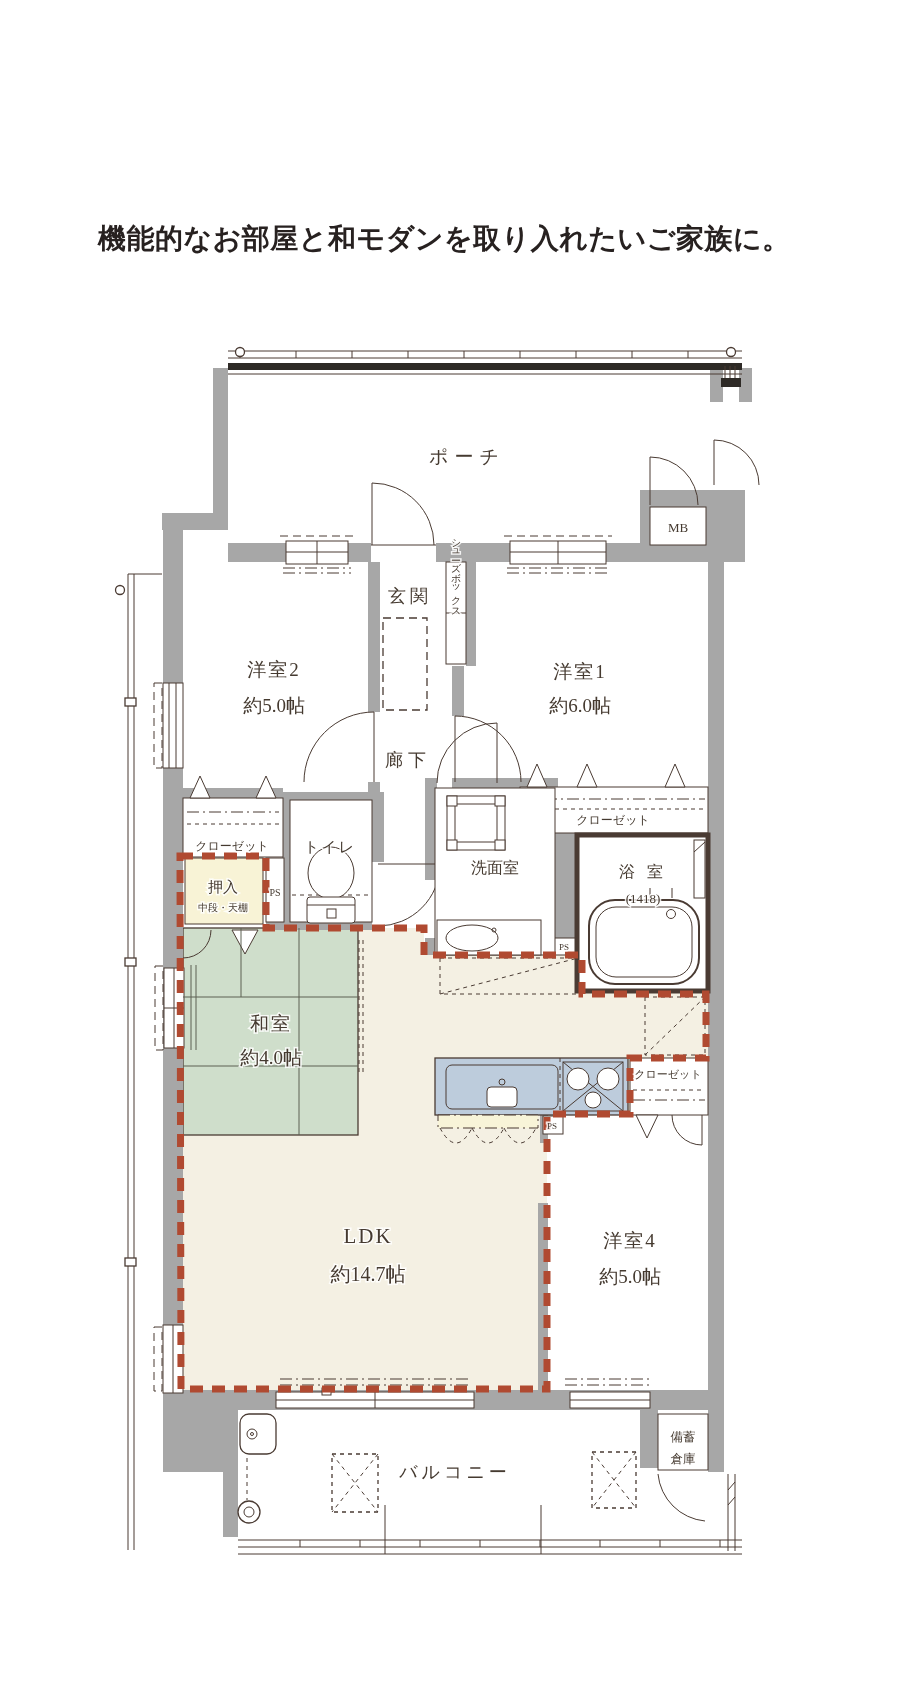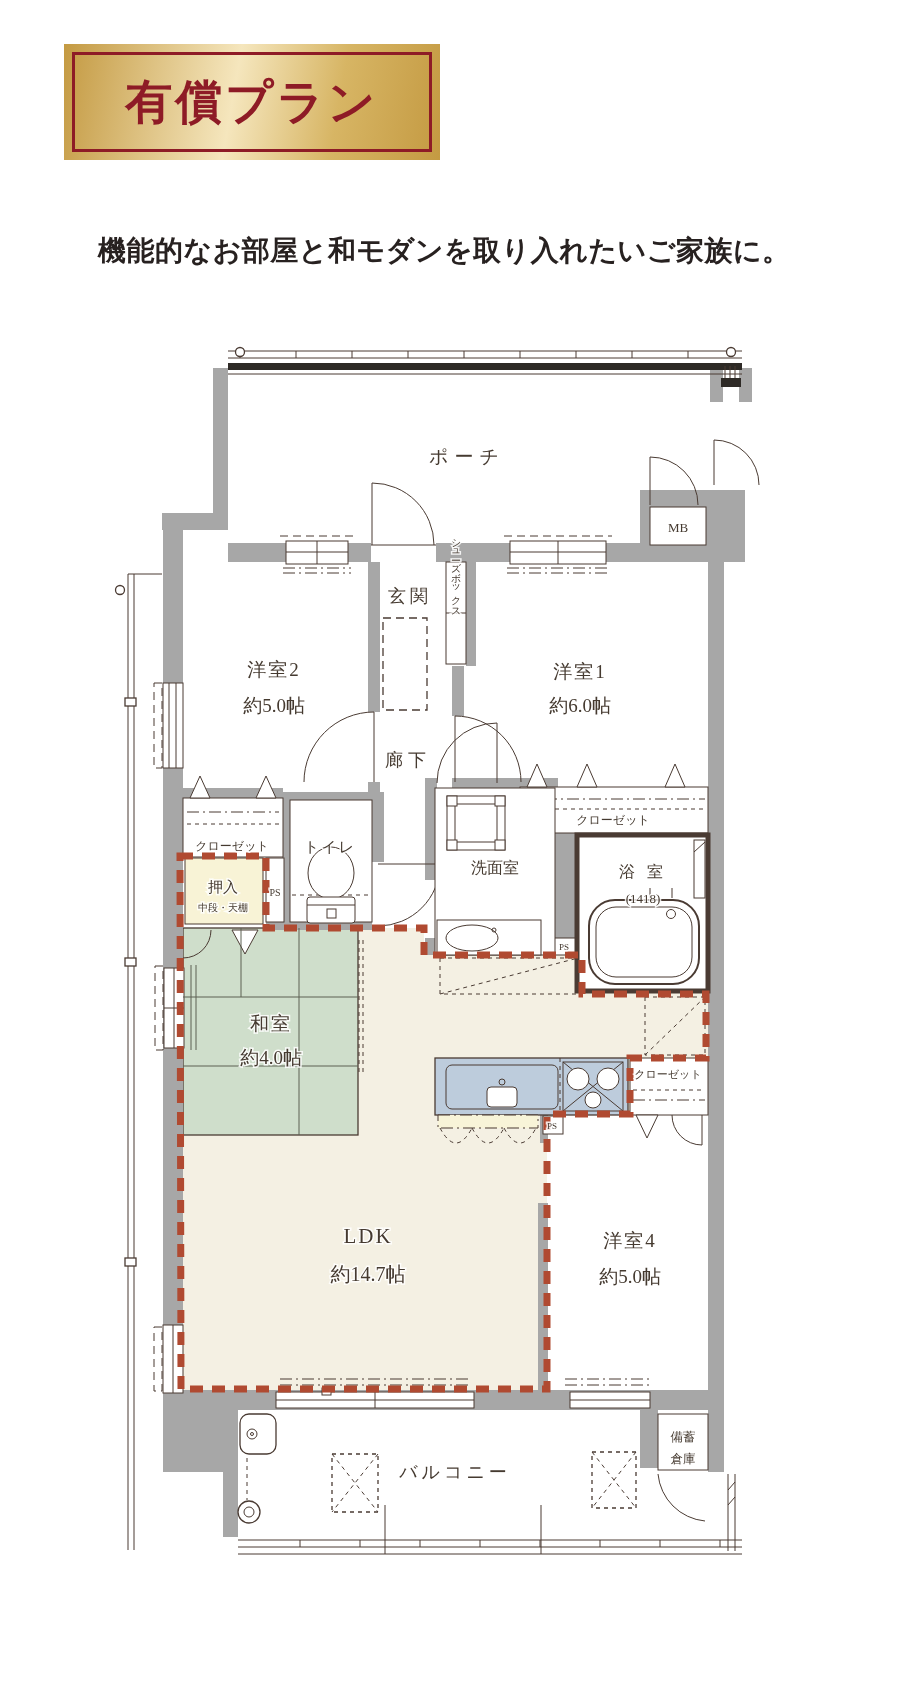--- a/index.html
+++ b/index.html
@@ -5,21 +5,21 @@
   html,body{margin:0;padding:0;background:#fff;}
   .page{position:relative;width:900px;height:1684px;background:#fff;overflow:hidden;
         font-family:"Liberation Serif","DejaVu Serif",serif;}
   
   .badge{position:absolute;left:64px;top:44px;width:376px;height:116px;
          background:linear-gradient(100deg,var(--gold-dark),var(--gold-light) 45%,var(--gold-mid) 72%,var(--gold-dark));
          display:flex;align-items:stretch;justify-content:stretch;padding:8px;box-sizing:border-box;}
   .badge-inner{flex:1;border:3px solid var(--badge-text);display:flex;align-items:center;justify-content:center;}
   .badge-inner span{font-size:47px;font-weight:bold;color:var(--badge-text);letter-spacing:3px;}
   .plan-type{position:absolute;left:487px;top:36px;font-size:100px;color:var(--plan-gold);letter-spacing:2px;}
-  .subtitle{position:absolute;left:98px;top:220px;font-size:28px;font-weight:bold;color:#272120;letter-spacing:0.5px;margin-top:12px;}
+  .subtitle{position:absolute;left:98px;top:220px;font-size:28px;font-weight:bold;color:#272120;letter-spacing:0.5px;}
   
   svg{position:absolute;left:0;top:330px;}
   .w{fill:var(--wall);}
   .wh{fill:#fff;}
   .fl{fill:var(--floor);}
   .tat{fill:var(--tatami);stroke:var(--line);stroke-width:1.3;}
   .kit{fill:var(--kitchen);stroke:var(--line);stroke-width:1.3;}
   .cnt{fill:var(--counter);}
   .osh{fill:var(--oshiire);stroke:var(--line);stroke-width:1;}
   .ln{stroke:var(--line);stroke-width:1.3;fill:none;}
@@ -34,25 +34,20 @@
   .red{stroke:var(--boundary);stroke-width:7;stroke-dasharray:13 9;fill:none;}
   .dark{fill:#2e2a26;}
   text.t{font-family:"Liberation Serif","DejaVu Serif",serif;fill:#453a30;text-anchor:middle;
          paint-order:stroke;stroke:rgba(255,255,255,.85);stroke-width:3px;}
 </style>
 </head>
 <body>
 
 <div class="page">
 
-  <div class="badge">
-    <div class="badge-inner">
-      <span>有償プラン</span>
-    </div>
-  </div>
   <div class="subtitle">機能的なお部屋と和モダンを取り入れたいご家族に。</div>
 
   <svg width="900" height="1354" viewBox="0 330 900 1354">
 
     <g>
       <path class="fl" d="M358,928 L424,928 L424,955 L582,955 L582,993 L708,993 L708,1058 L630,1058 L630,1115 L547,1115 L547,1390 L183,1390 L183,1135 L358,1135 Z"></path>
       <rect class="tat" x="183" y="928" width="175" height="207"></rect>
       <rect class="osh" x="185" y="858" width="78" height="66"></rect>
     </g>
 

